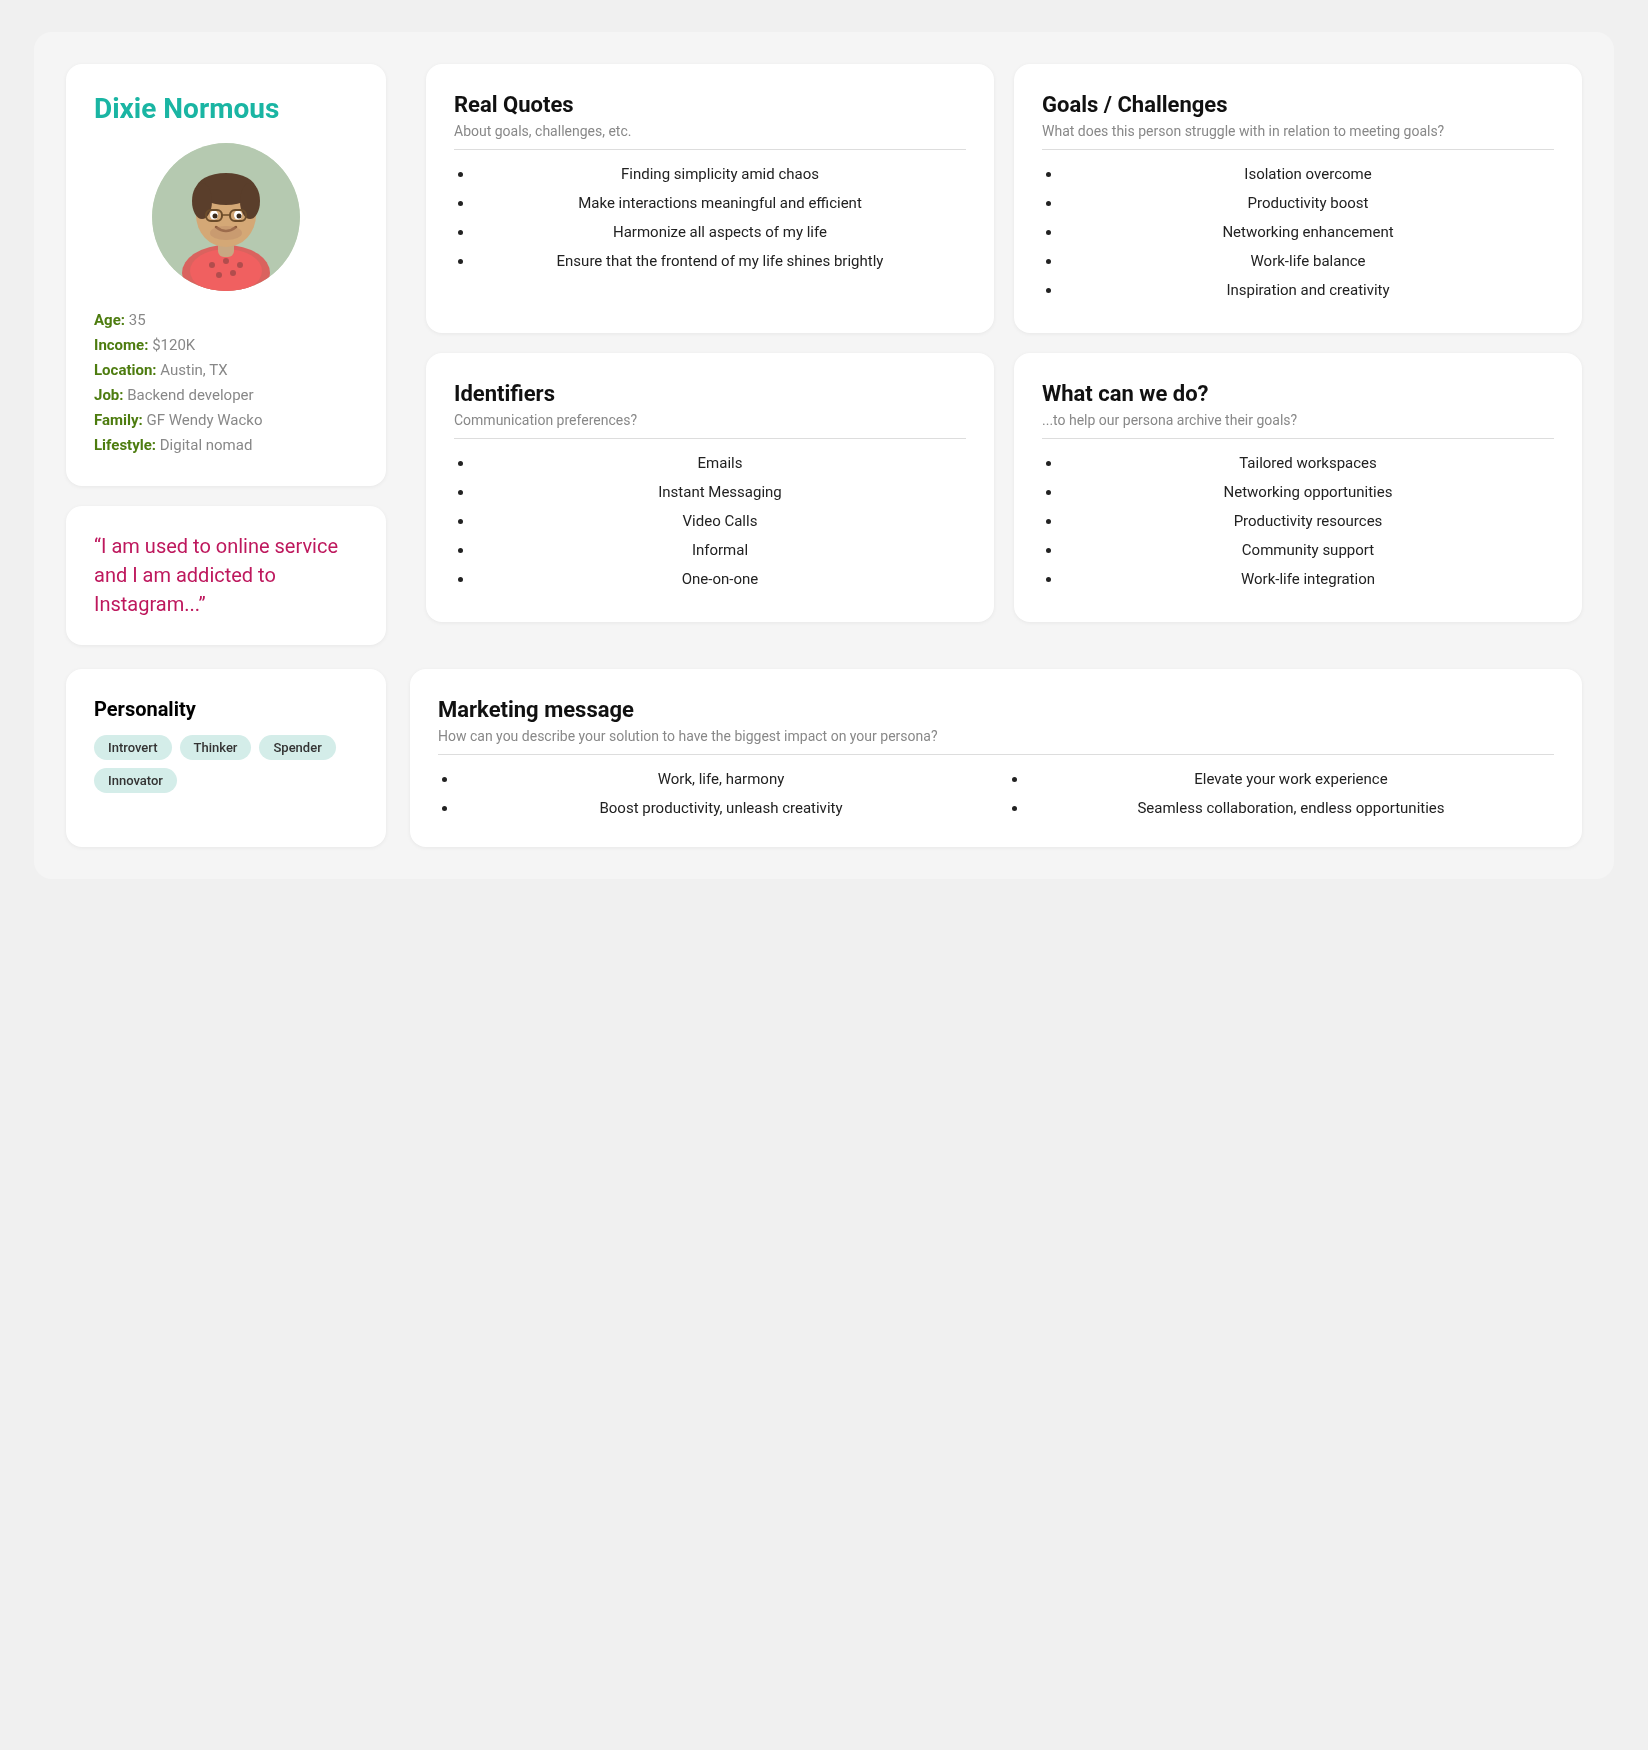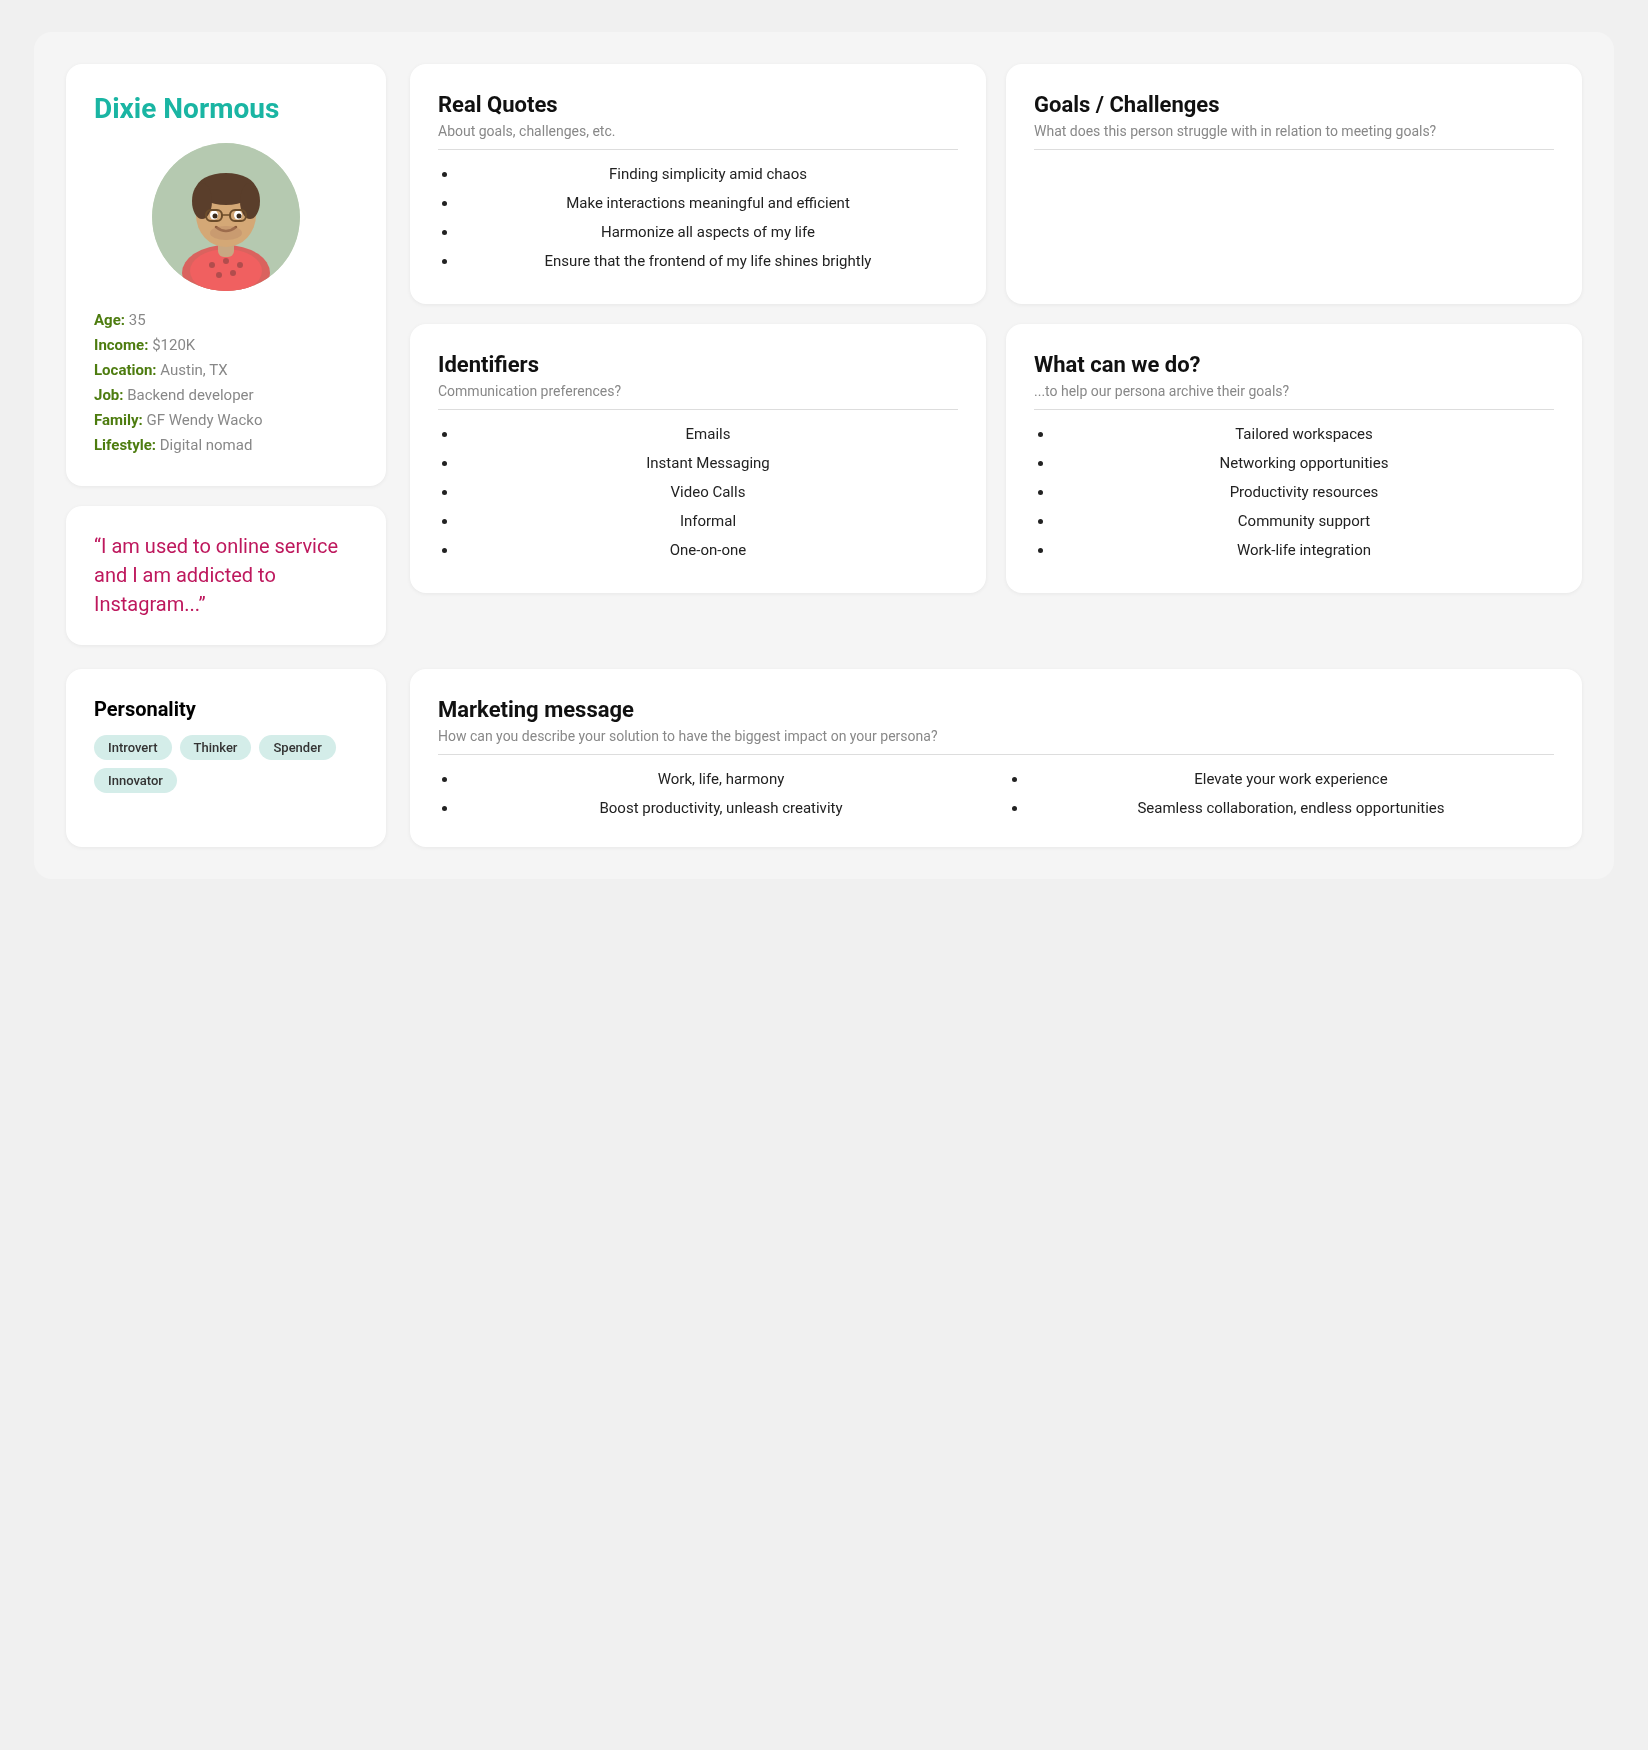--- a/index.html
+++ b/index.html
@@ -12,21 +12,21 @@
     .outer {
       background: #f5f5f5;
       border-radius: 18px;
       padding: 32px;
       max-width: 1580px;
       margin: 0 auto;
     }
     .main-grid {
       display: grid;
       grid-template-columns: 320px 1fr;
-      gap: 24px;
+      gap: 40px;
     }
     .left-col {
       display: flex;
       flex-direction: column;
       gap: 20px;
     }
     .right-col {
       display: flex;
       flex-direction: column;
       gap: 20px;
@@ -277,20 +277,27 @@
             <li>Make interactions meaningful and efficient</li>
             <li>Harmonize all aspects of my life</li>
             <li>Ensure that the frontend of my life shines brightly</li>
           </ul>
         </div>
 
         <div class="card">
           <div class="card-title">Goals / Challenges</div>
           <div class="card-subtitle">What does this person struggle with in relation to meeting goals?</div>
           <hr class="divider">
+          <ul class="bullet-list">
+            <li>Isolation overcome</li>
+            <li>Productivity boost</li>
+            <li>Networking enhancement</li>
+            <li>Work-life balance</li>
+            <li>Inspiration and creativity</li>
+          </ul>
         </div>
 
       </div>
 
       <div class="right-mid-row">
 
         <div class="card">
           <div class="card-title">Identifiers</div>
           <div class="card-subtitle">Communication preferences?</div>
           <hr class="divider">

